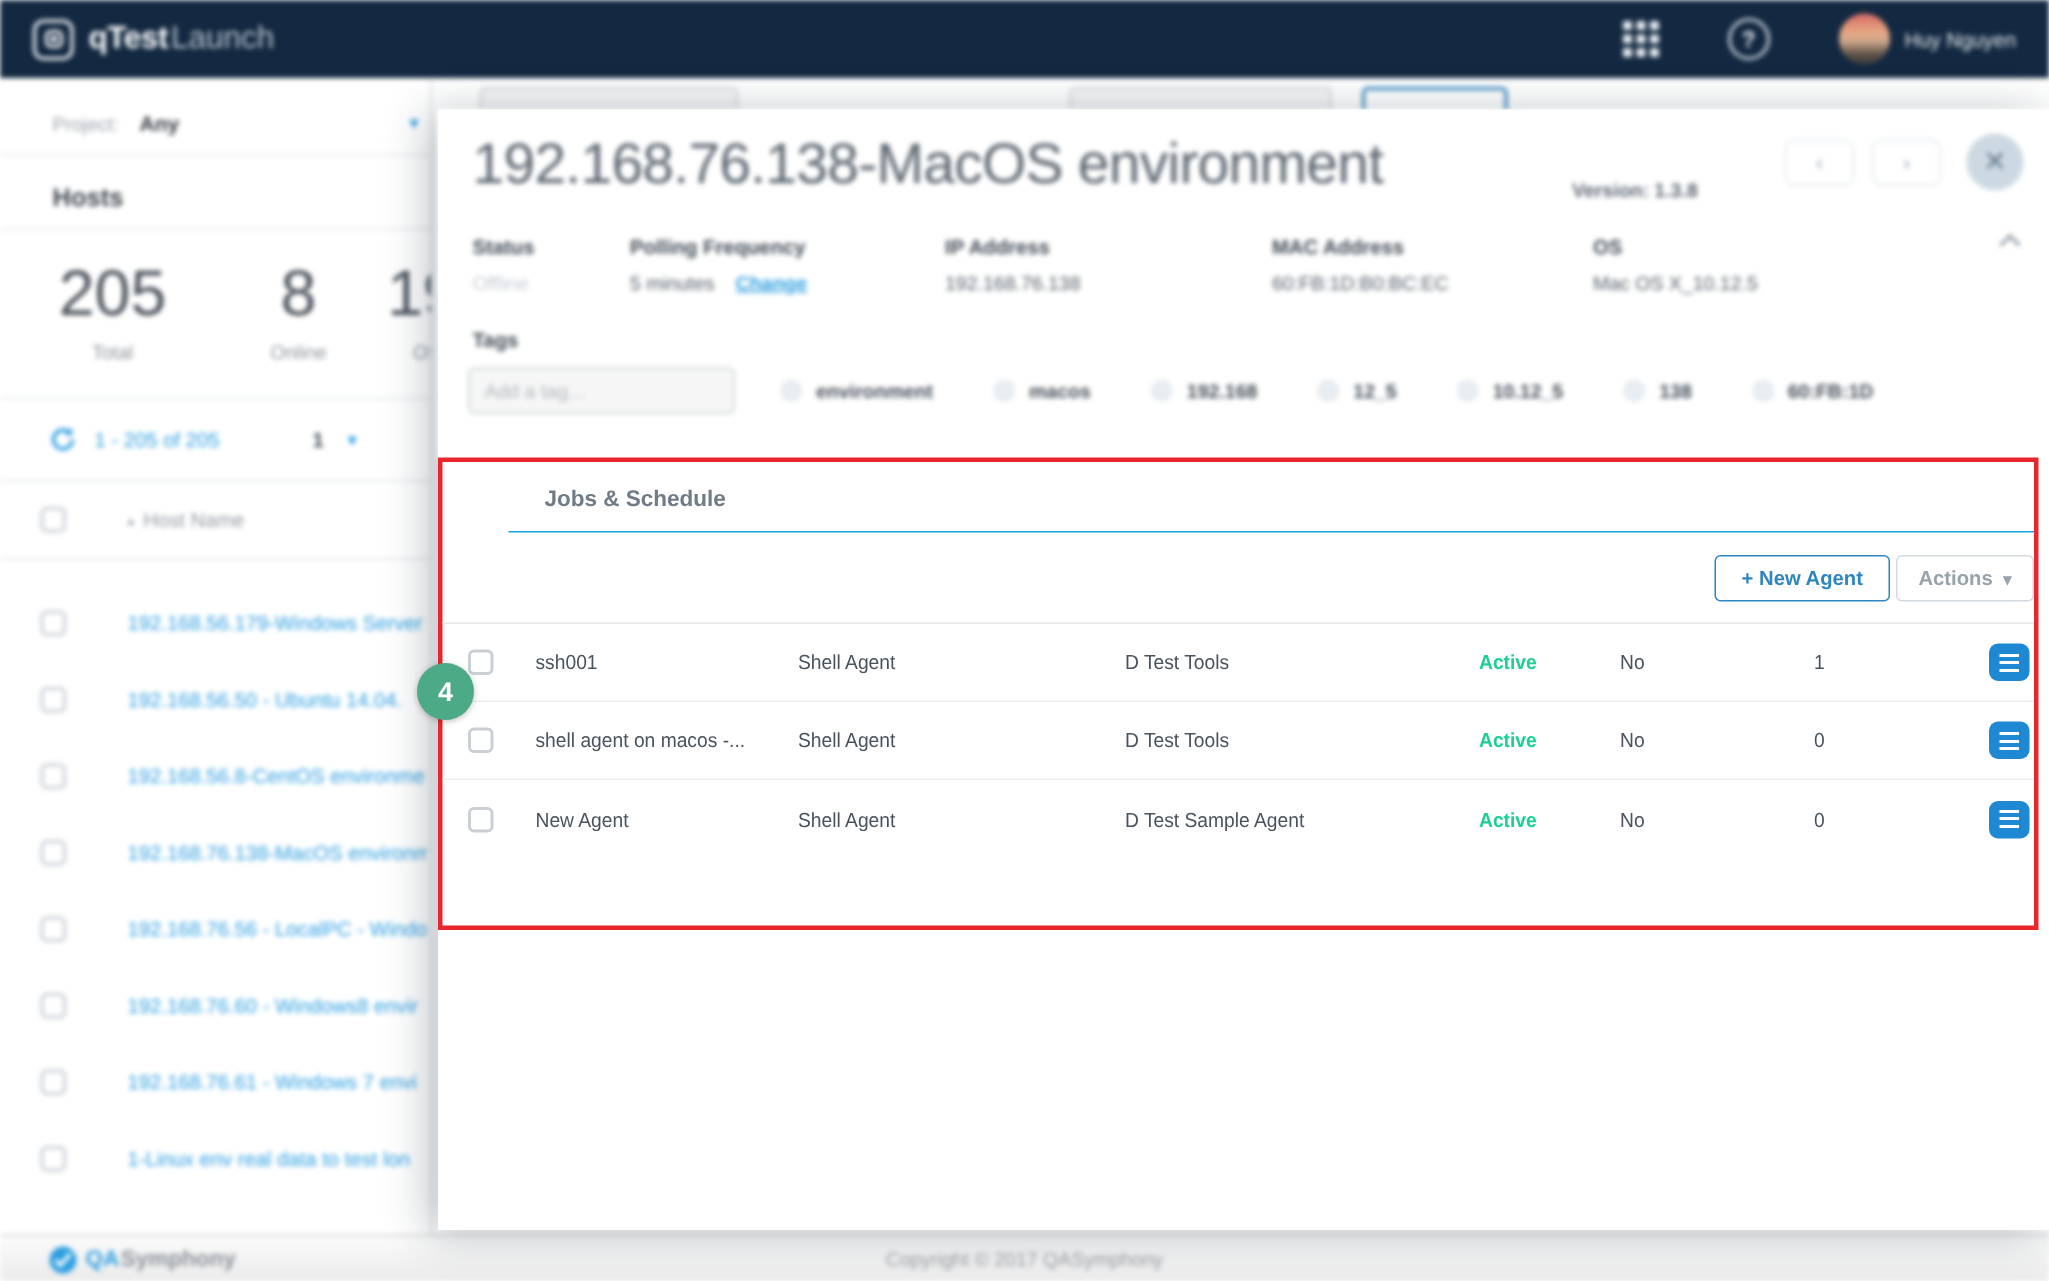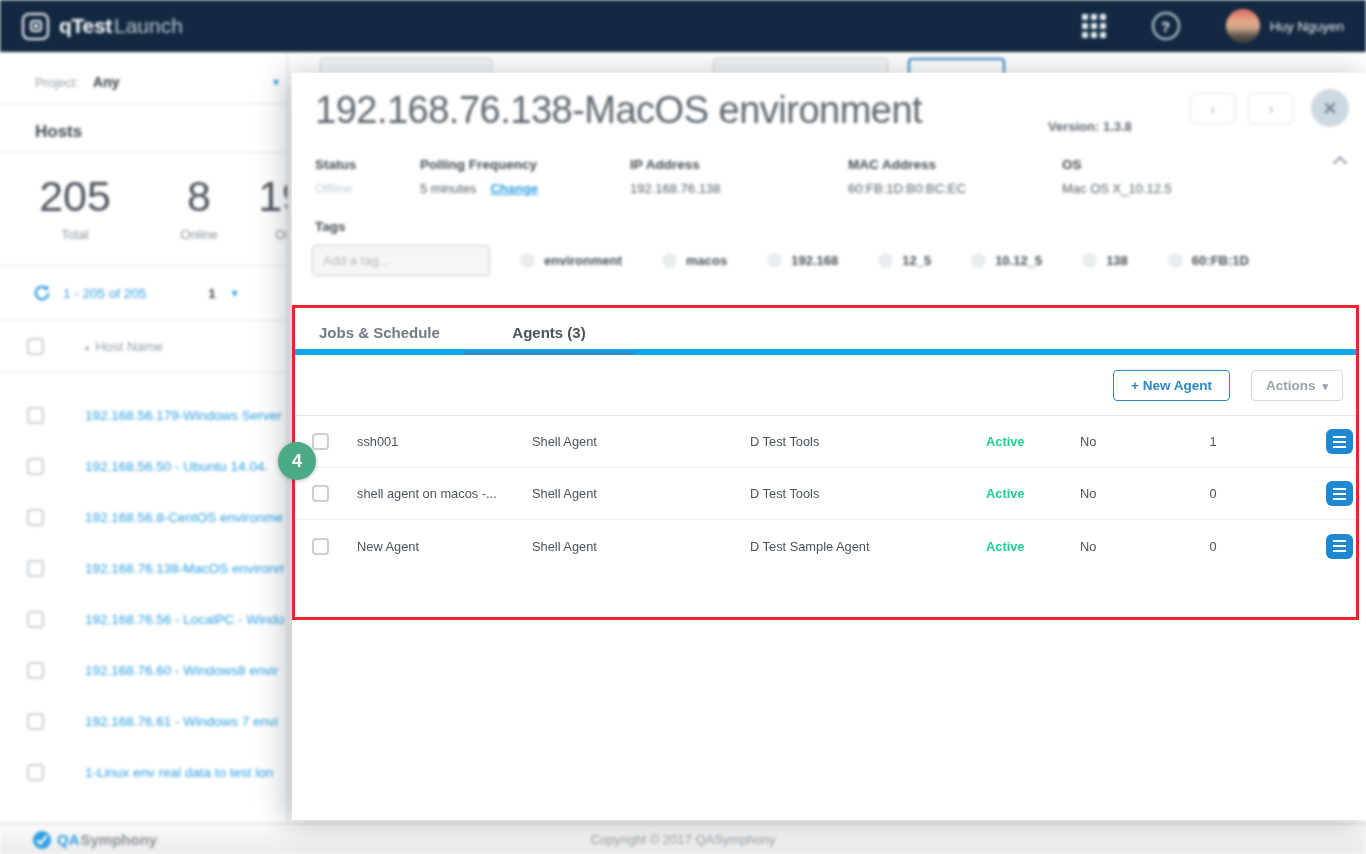--- a/index.html
+++ b/index.html
@@ -86,25 +86,25 @@
                border:1px solid #c6cbd0; border-radius:4px; padding:0 10px; font-size:13px; color:#555;
                font-family:"Liberation Sans",sans-serif; }
   .tag-input::placeholder { color:#b0b6bc; }
   .tags { position:absolute; left:228px; top:172px; height:31px; display:flex; align-items:center; gap:40px; }
   .tag { display:flex; align-items:center; gap:9px; }
   .tag-x { width:15px; height:15px; border-radius:50%; background:#e8edf1; display:inline-block; cursor:pointer; }
   .tag-text { font-size:13px; font-weight:bold; color:#454f58; white-space:nowrap; }
 
   
   .focus { position:absolute; left:0; top:232px; width:1067px; height:315px; border:3px solid #e8262b; background:#fff; }
-  .tabs-row { position:relative; height:47px; border-bottom:6px solid #0ea5e9; }
+  .tabs-row { position:relative; height:47px; border-bottom:1px solid #0ea5e9;margin-left:44px; }
   .tab { position:absolute; top:0; height:47px; line-height:49px; font-size:15px; font-weight:bold; cursor:pointer; }
   .tab-jobs { left:24px; color:#6f7b86; }
   .tab-agents { left:169px; width:170px; text-align:center; color:#49535d; border-bottom:4px solid #2d8fce; }
-  .btn-row { height:61px; display:flex; justify-content:flex-end; align-items:center; gap:21px; padding-right:13px;
+  .btn-row { height:61px; display:flex; justify-content:flex-end; align-items:center; gap:4px; 
              border-bottom:1px solid #e4e8ec; }
   .btn-new { height:31px; padding:0 17px; border:1px solid #2e86c1; border-radius:4px; background:#fff;
              color:#2e86c1; font-size:13.5px; font-weight:bold; cursor:pointer; font-family:"Liberation Sans",sans-serif; }
   .btn-actions { height:31px; padding:0 14px; border:1px solid #d4d9dd; border-radius:4px; background:#fff;
              color:#98a2ab; font-size:13.5px; font-weight:bold; cursor:pointer; font-family:"Liberation Sans",sans-serif; }
   .btn-actions .caret { font-size:11px; margin-left:7px; }
   .agrid { display:grid; grid-template-columns:45px 175px 218px 236px 94px 118px 120px 1fr;
            align-items:center; padding-left:17px; }
   .thead { height:44px; border-bottom:1px solid #dfe3e7; }
   .th { font-size:13px; color:#7c8790; white-space:nowrap; transform:scaleX(.94); transform-origin:left; }
@@ -315,21 +315,20 @@
         <span class="tag">
             <span class="tag-x"></span>
             <span class="tag-text">60:FB:1D</span>
           </span>
       </div>
     </div>
 
     <div class="focus">
       <div class="tabs-row">
         <div class="tab tab-jobs">Jobs &amp; Schedule</div>
-        <div class="tab tab-agents">Agents (3)</div>
       </div>
 
       <div class="btn-row">
         <button class="btn-new">+ New Agent</button>
         <button class="btn-actions"><span>Actions</span><span class="caret">▾</span></button>
       </div>
 
 
       <div class="agrid trow">
         <span class="cb"></span>

